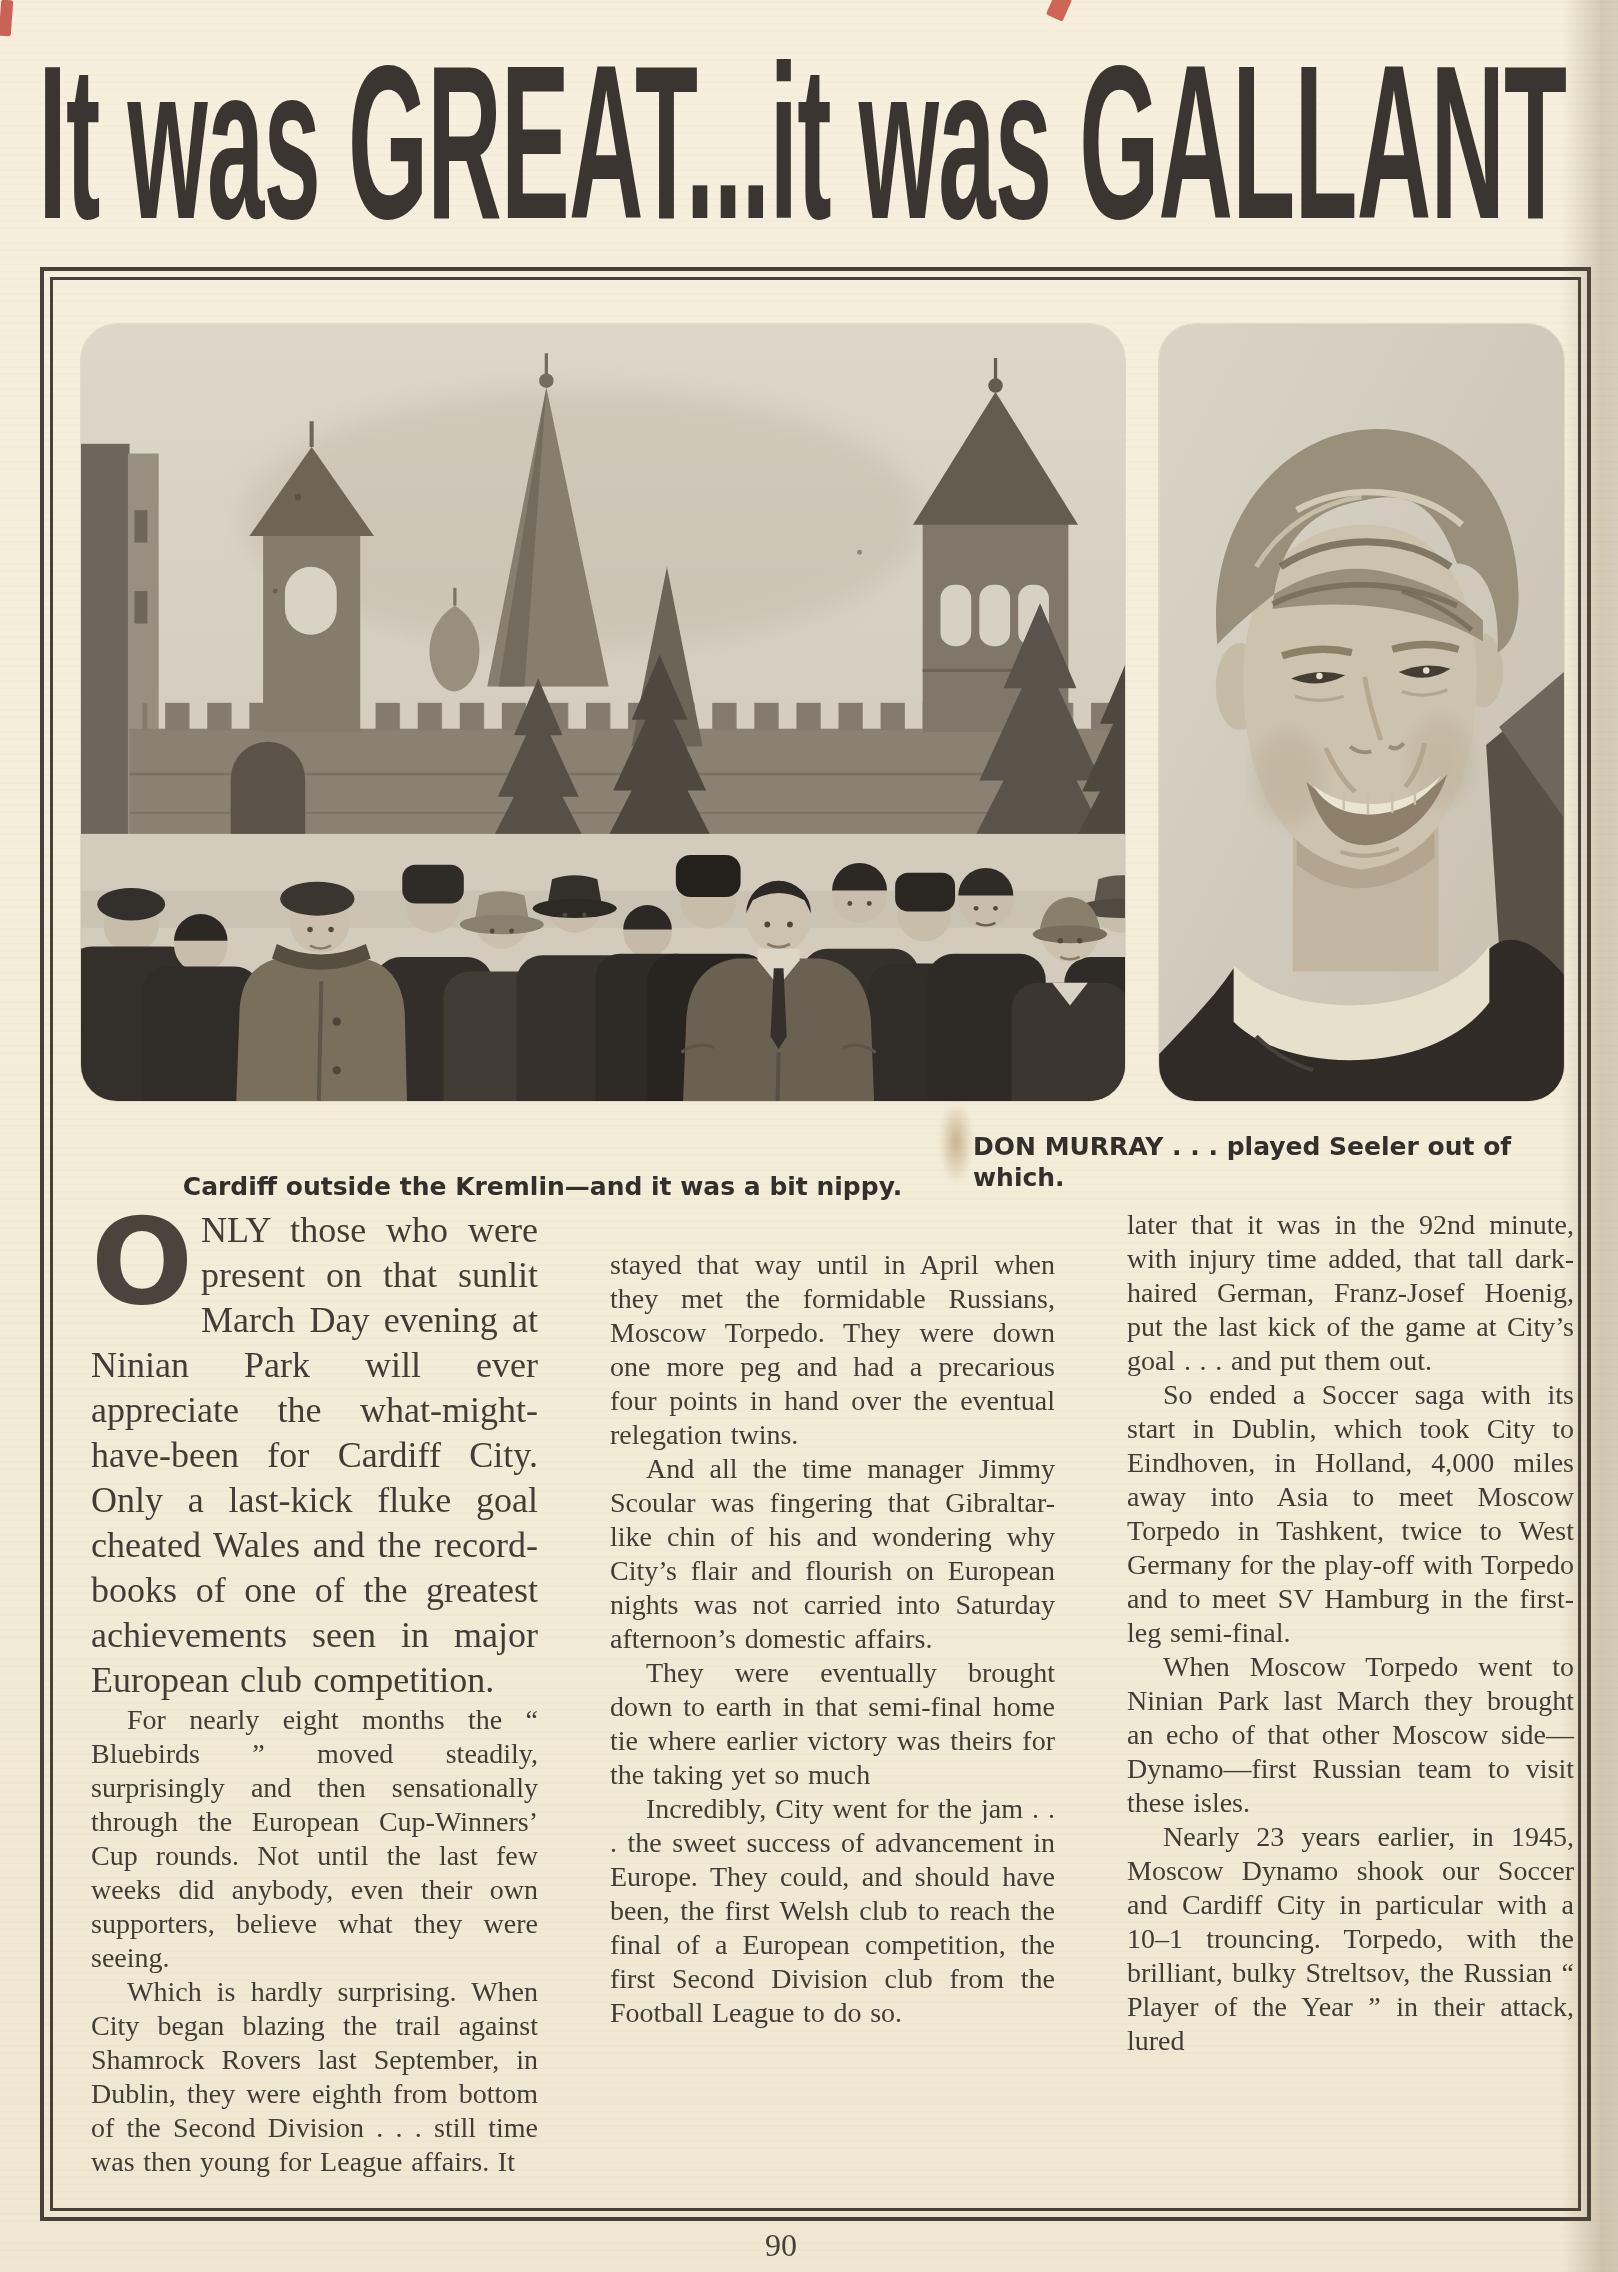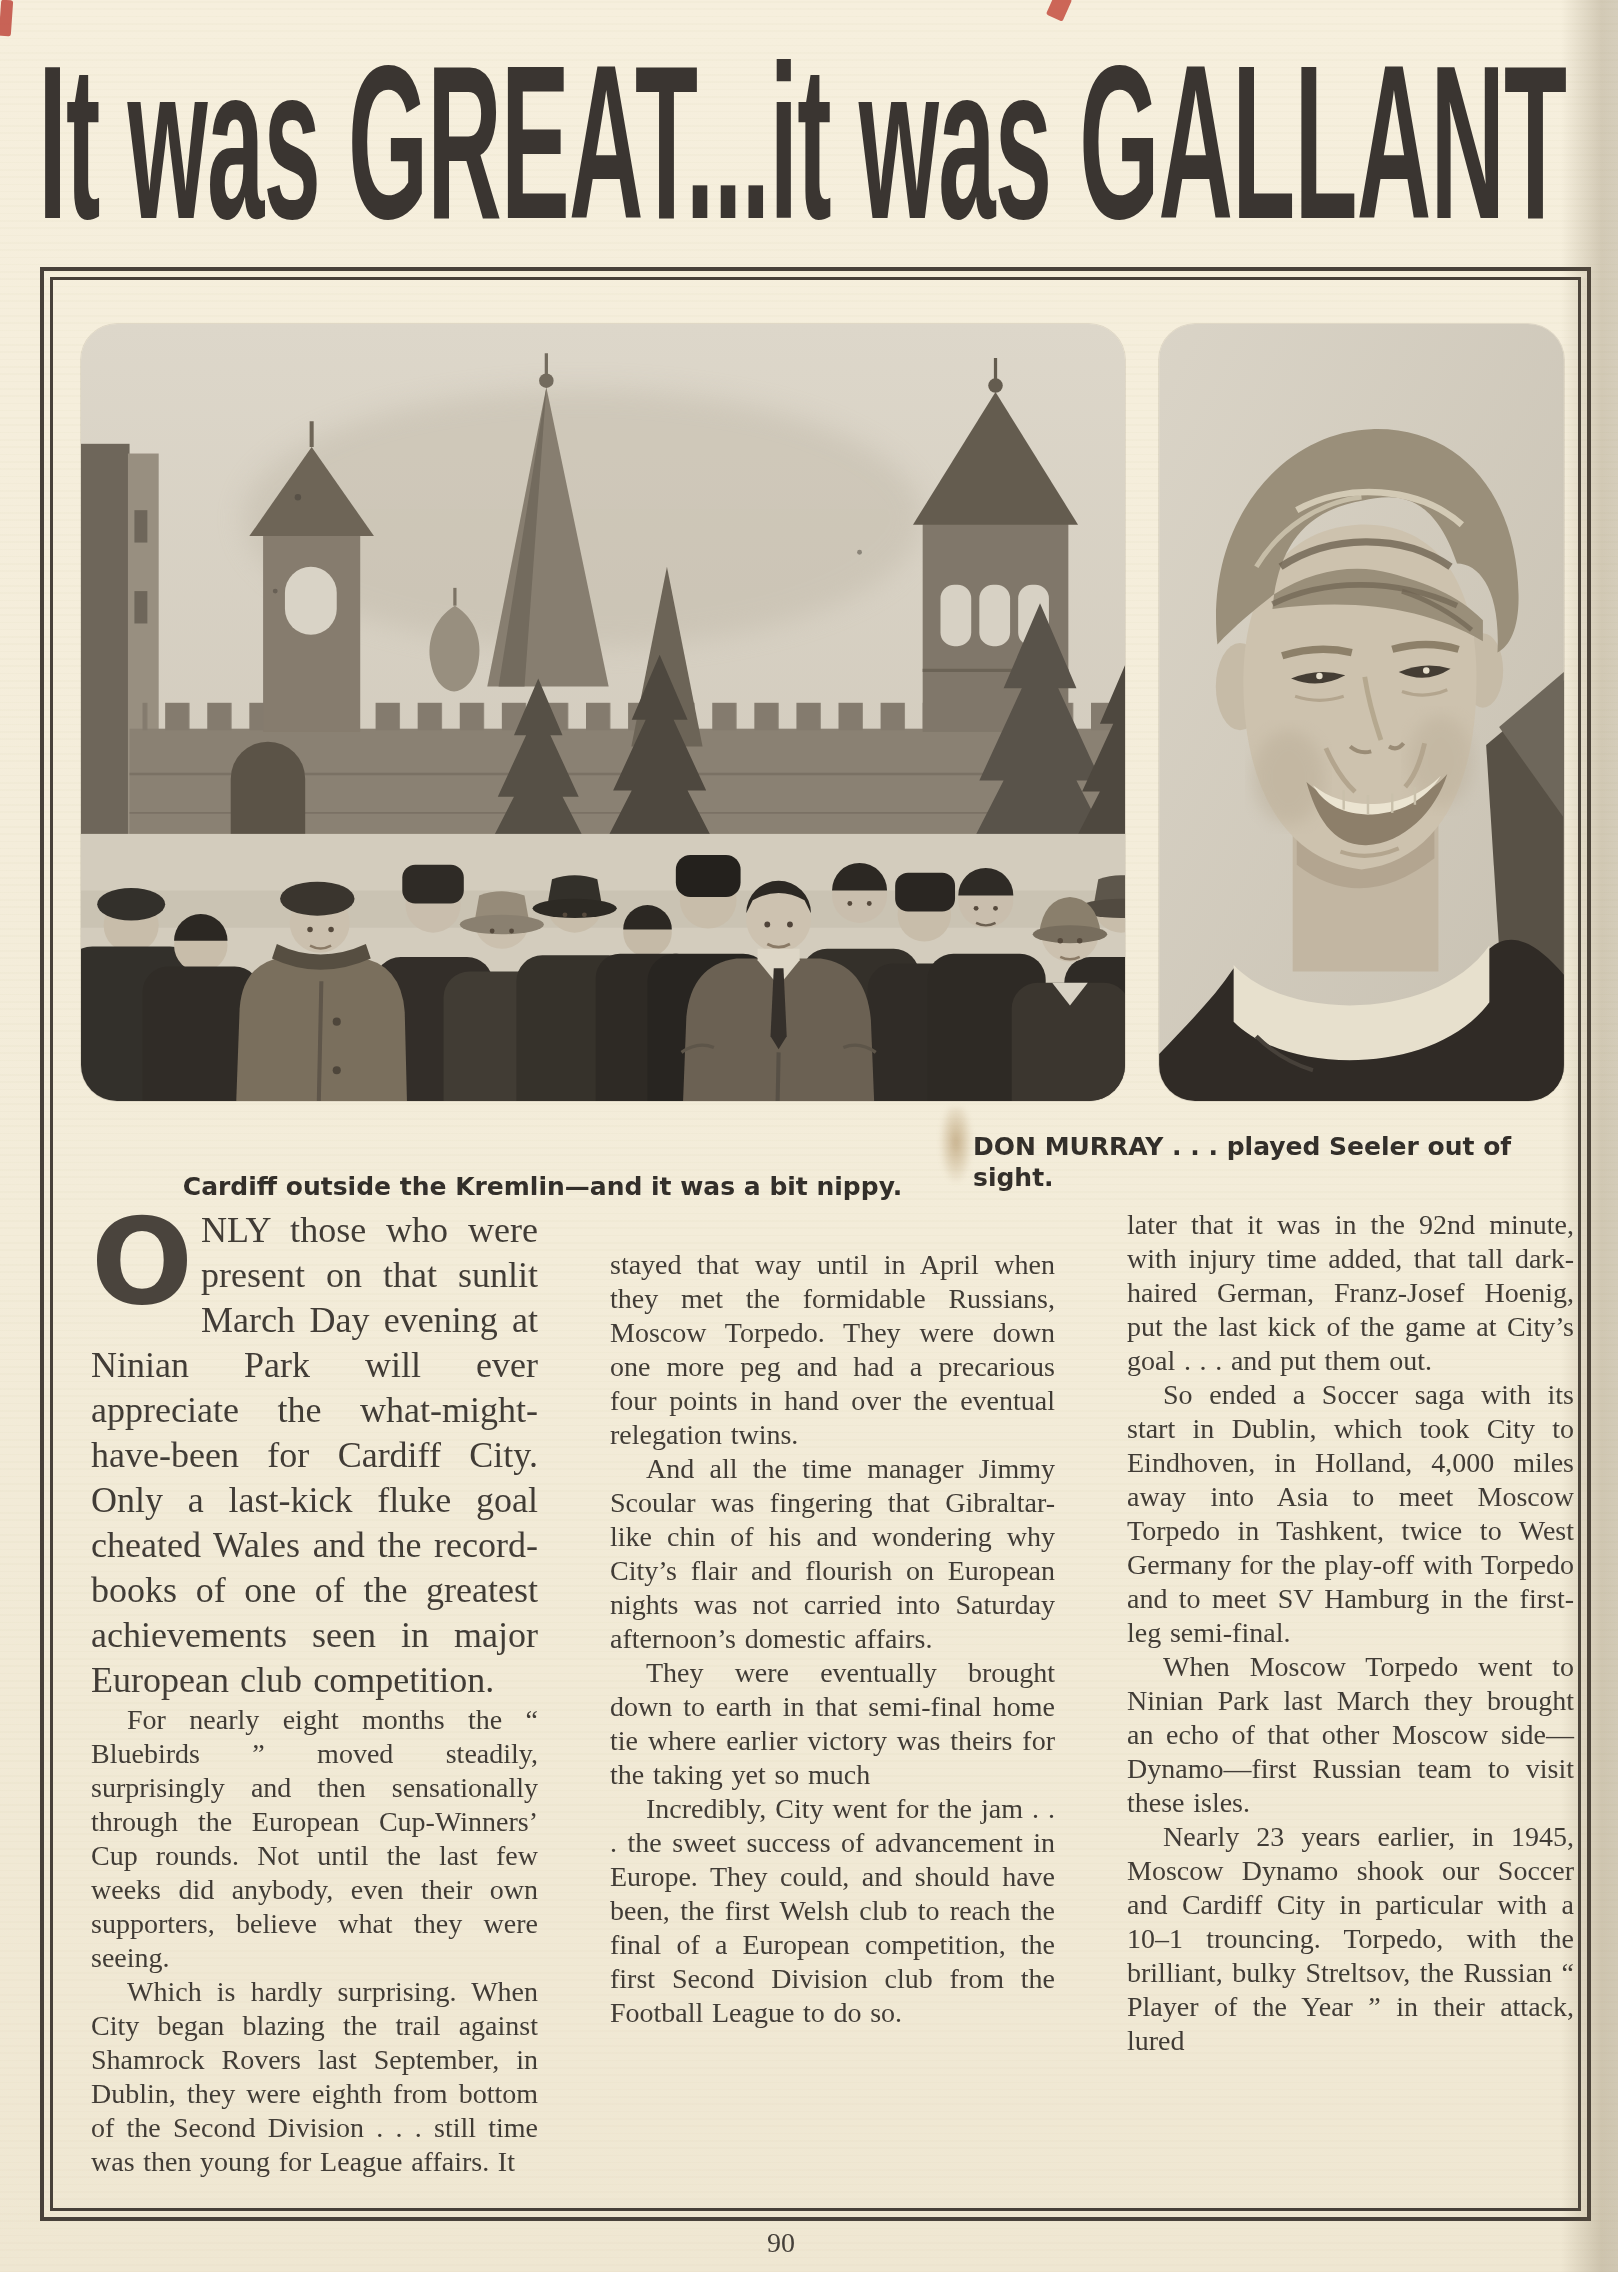--- a/index.html
+++ b/index.html
@@ -54,21 +54,21 @@
   .col-3{left:1127px;width:447px;}
   .col p{margin:0;font-size:28px;line-height:34px;text-align:justify;word-spacing:.06em;}
   .col p.ind{text-indent:36px;}
   .col p.intro{font-size:36px;line-height:45px;text-align:justify;}
   .dropcap{
     float:left;font-family:"DejaVu Sans", sans-serif;font-weight:bold;
     font-size:120px;line-height:.78;margin:6.5px 11.3px 0 0;color:#4a443d;letter-spacing:-3.2px;
   }
 
   .page-number{position:absolute;left:0;top:2227px;width:1562px;text-align:center;
-    font-size:28px;color:#45403a;}
+    font-size:32px;color:#45403a;}
 
   .gutter-shadow{position:absolute;right:0;top:0;width:58px;height:2273px;
     background:linear-gradient(to right, rgba(105,90,64,0), rgba(105,90,64,.25) 70%, rgba(70,58,40,.18));}
 </style>
 </head>
 <body>
 
 <div>
 
   <div class="red-mark mark-left"></div>
@@ -343,21 +343,21 @@
 
       <path d="M92,792 C160,864 344,860 408,768 L408,838 C342,928 160,930 92,862 Z" fill="#e7e0cd"></path>
       <path d="M0,960 L0,902 C38,862 68,832 92,796 L92,862 C160,930 342,928 408,838 L408,772
                C434,748 466,764 500,804 L500,960 Z" fill="#302b26"></path>
       <path d="M120,880 Q150,910 190,922" stroke="#47413a" stroke-width="5" fill="none"></path>
     </svg>
   </div>
 
   <div class="caption caption-kremlin">Cardiff outside the Kremlin—and it was a bit nippy.</div>
   <div class="smudge"></div>
-  <div class="caption caption-murray">DON MURRAY . . . played Seeler out of sight.</div>
+  <div class="caption caption-murray">DON MURRAY . . . played Seeler out of which.</div>
 
   <div class="col col-1">
     <p class="intro"><span class="dropcap">O</span><span>NLY those who were present on that sunlit March Day evening at Ninian Park will ever appreciate the what-might-have-been for Cardiff City. Only a last-kick fluke goal cheated Wales and the record-books of one of the greatest achievements seen in major European club competition.</span></p>
     <p class="ind">For nearly eight months the “ Bluebirds ” moved steadily, surprisingly and then sensationally through the European Cup-Winners’ Cup rounds. Not until the last few weeks did anybody, even their own supporters, believe what they were seeing.</p>
     <p class="ind">Which is hardly surprising. When City began blazing the trail against Shamrock Rovers last September, in Dublin, they were eighth from bottom of the Second Division . . . still time was then young for League affairs. It</p>
   </div>
 
   <div class="col col-2">
     <p>stayed that way until in April when they met the formidable Russians, Moscow Torpedo. They were down one more peg and had a precarious four points in hand over the eventual relegation twins.</p>
     <p class="ind">And all the time manager Jimmy Scoular was fingering that Gibraltar-like chin of his and wondering why City’s flair and flourish on European nights was not carried into Saturday afternoon’s domestic affairs.</p>

